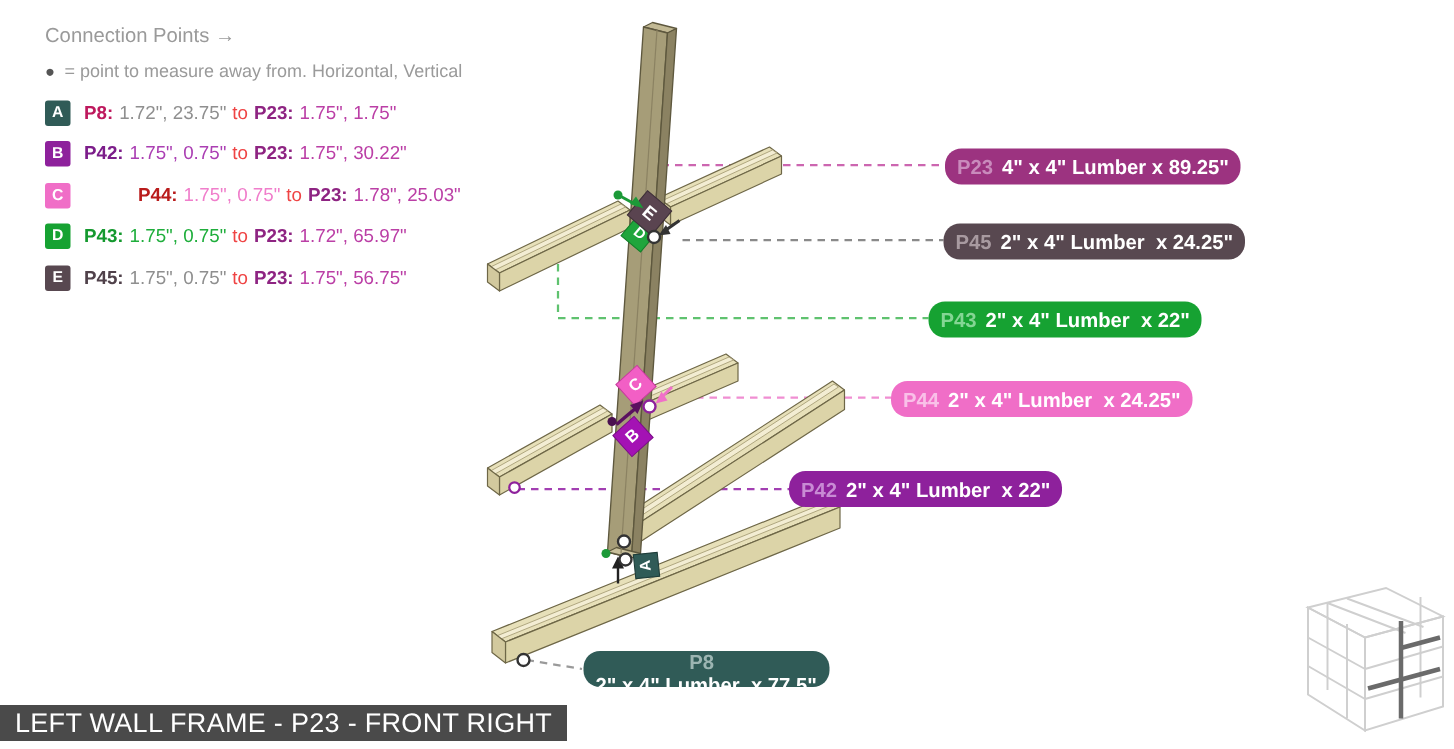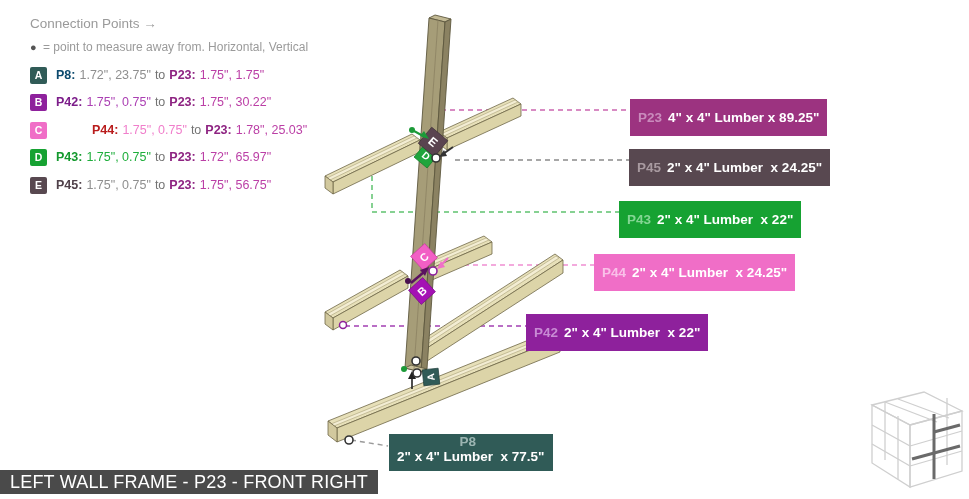--- a/index.html
+++ b/index.html
@@ -8,23 +8,23 @@
   svg{position:absolute;left:0;top:0;}
   .hdr-title{position:absolute;left:30px;top:16px;font-size:13.5px;color:#9a9a9a;}
   .legend{position:absolute;left:30px;top:40px;font-size:12px;color:#9a9a9a;}
   .legend .dot{color:#555;font-size:11px;margin-right:3px;}
   .conn-row{position:absolute;left:30px;display:flex;align-items:center;height:18px;
             font-size:12.5px;white-space:pre;}
   .badge{width:17px;height:17px;border-radius:2px;color:#fff;font-size:10.5px;font-weight:bold;
          display:flex;align-items:center;justify-content:center;margin-right:9px;flex:0 0 auto;}
   .cpart{font-weight:bold;margin-right:4px;}
   .cvals{margin-right:4px;}
-  .cto{color:#737373;margin-right:4px;}
-  .plabel{position:absolute;height:37px;display:flex;align-items:center;padding:0 8px;
-          font-size:13.5px;font-weight:bold;color:#fff;white-space:pre;}
+  .cto{color:#ef4444;margin-right:4px;}
+  .plabel{position:absolute;height:24px;display:flex;align-items:center;padding:0 8px;
+          font-size:13.5px;font-weight:bold;color:#fff;white-space:pre;border-radius:11px;}
   .pprefix{font-weight:bold;margin-right:6px;}
   .footer{position:absolute;left:0;top:470px;height:24px;display:flex;align-items:center;
           padding:0 10px;color:#fff;font-weight:normal;font-size:18px;letter-spacing:.2px;}
   text{font-family:"Liberation Sans",sans-serif;}
 </style>
 </head>
 <body>
 
 <div id="app">
 
@@ -135,21 +135,21 @@
   </svg>
 
   <div class="hdr-title">Connection Points →</div>
   <div class="legend">
     <span class="dot">●</span>
     <span>= point to measure away from. Horizontal, Vertical</span>
   </div>
 
   <div class="conn-row" style="top:66px">
     <span class="badge" style="background-color: rgb(48, 91, 87);">A</span>
-    <span class="cpart" style="color: #0c4a6e;">P8:</span>
+    <span class="cpart" style="color: #be185d;">P8:</span>
     <span class="cvals" style="color: rgb(143, 143, 143);">1.72", 23.75"</span>
     <span class="cto">to</span>
     <span class="cpart" style="color: rgb(142, 36, 130);">P23:</span>
     <span class="cvals" style="color: rgb(187, 63, 166);">1.75", 1.75"</span>
   </div>
   <div class="conn-row" style="top:93px">
     <span class="badge" style="background-color: rgb(142, 33, 156);">B</span>
     <span class="cpart" style="color: rgb(124, 29, 138);">P42:</span>
     <span class="cvals" style="color: rgb(171, 63, 179);">1.75", 0.75"</span>
     <span class="cto">to</span>

